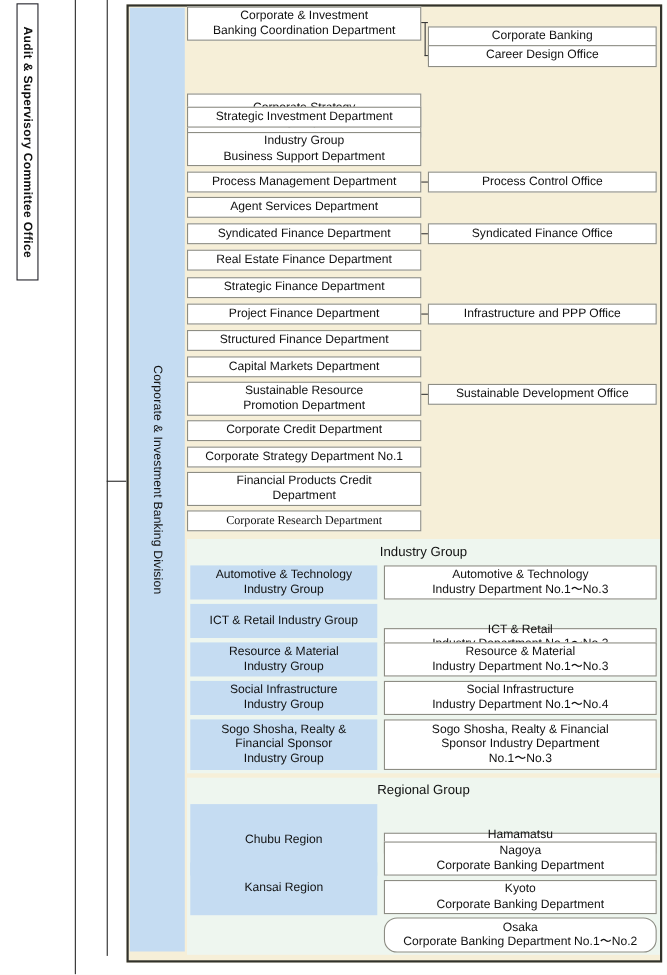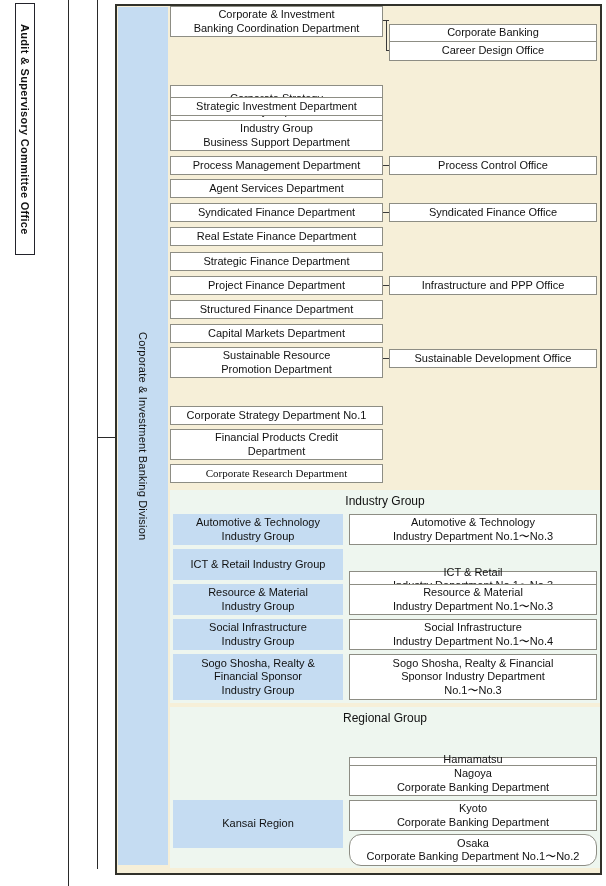--- a/index.html
+++ b/index.html
@@ -73,20 +73,21 @@
   <div class="node wbox dept" style="top:156px;height:19px;">Process Management Department</div>
   <div class="node wbox dept" style="top:179px;height:19px;">Agent Services Department</div>
   <div class="node wbox dept" style="top:203px;height:19px;">Syndicated Finance Department</div>
   <div class="node wbox dept" style="top:227px;height:19px;">Real Estate Finance Department</div>
   <div class="node wbox dept" style="top:252px;height:19px;">Strategic Finance Department</div>
   <div class="node wbox dept" style="top:276px;height:19px;">Project Finance Department</div>
   <div class="node wbox dept" style="top:300px;height:19px;">Structured Finance Department</div>
   <div class="node wbox dept" style="top:324px;height:19px;">Capital Markets Department</div>
   <div class="node wbox dept" style="top:347px;height:31px;">Sustainable Resource
 Promotion Department</div>
+  <div class="node wbox dept" style="top:382px;height:19px;">Corporate Credit Department</div>
   <div class="node wbox dept" style="top:406px;height:19px;">Corporate Strategy Department No.1</div>
   <div class="node wbox dept" style="top:429px;height:31px;">Financial Products Credit
 Department</div>
   <div class="node wbox dept" style="top:464px;height:19px;font-family:Liberation Serif, serif;">Corporate Research Department</div>
 
   <div class="node wbox office" style="top:24px;height:31px;">Corporate Banking
 Department Management Office</div>
   <div class="node wbox office" style="top:41px;height:20px;">Career Design Office</div>
   <div class="node wbox office" style="top:156px;height:19px;">Process Control Office</div>
   <div class="node wbox office" style="top:203px;height:19px;">Syndicated Finance Office</div>
@@ -122,23 +123,24 @@
   <div class="node bluebox" style="top:654px;height:46px;">Sogo Shosha, Realty &amp;
 Financial Sponsor
 Industry Group</div>
   <div class="node wbox gdept" style="top:654px;height:46px;">Sogo Shosha, Realty &amp; Financial
 Sponsor Industry Department
 No.1〜No.3</div>
 
   <div class="section" style="top:707px;height:161px;"></div>
   <div class="sect-title" style="top:711px;">Regional Group</div>
 
+  <div class="node bluebox" style="top:731px;height:65px;">Chubu Region</div>
   <div class="node wbox gdept" style="top:757px;height:19px;">Hamamatsu
 Corporate Banking Department</div>
   <div class="node wbox gdept" style="top:765px;height:31px;">Nagoya
 Corporate Banking Department</div>
-  <div class="node bluebox" style="top:800px;height:48px;">Kansai Region</div>
+  <div class="node bluebox" style="top:784px;height:48px;">Kansai Region</div>
   <div class="node wbox gdept" style="top:800px;height:31px;">Kyoto
 Corporate Banking Department</div>
   <div class="node wbox gdept" style="top:834px;height:32px;border-radius:12px;">Osaka
 Corporate Banking Department No.1〜No.2</div>
 
 </div>
 
 </body></html>

